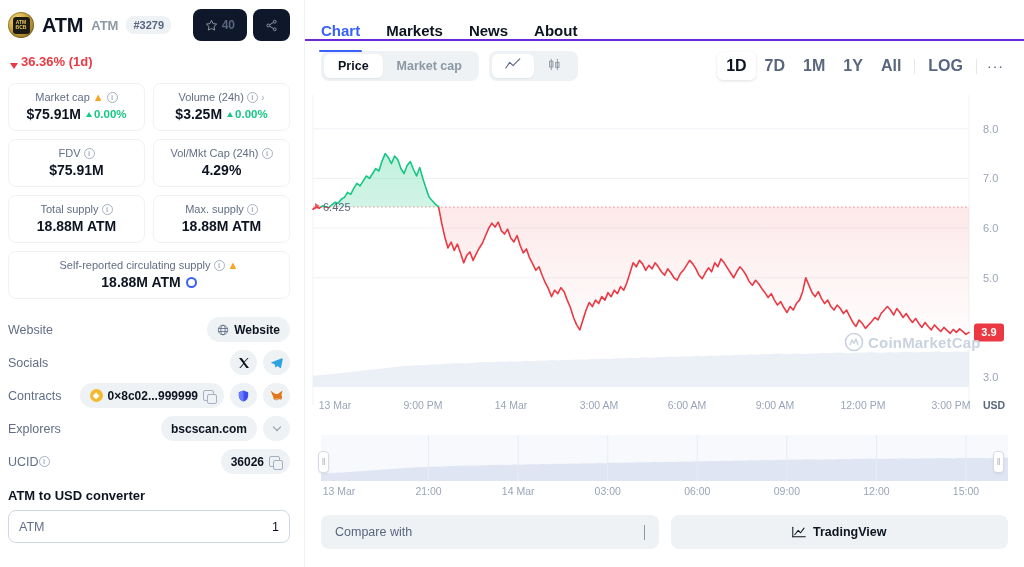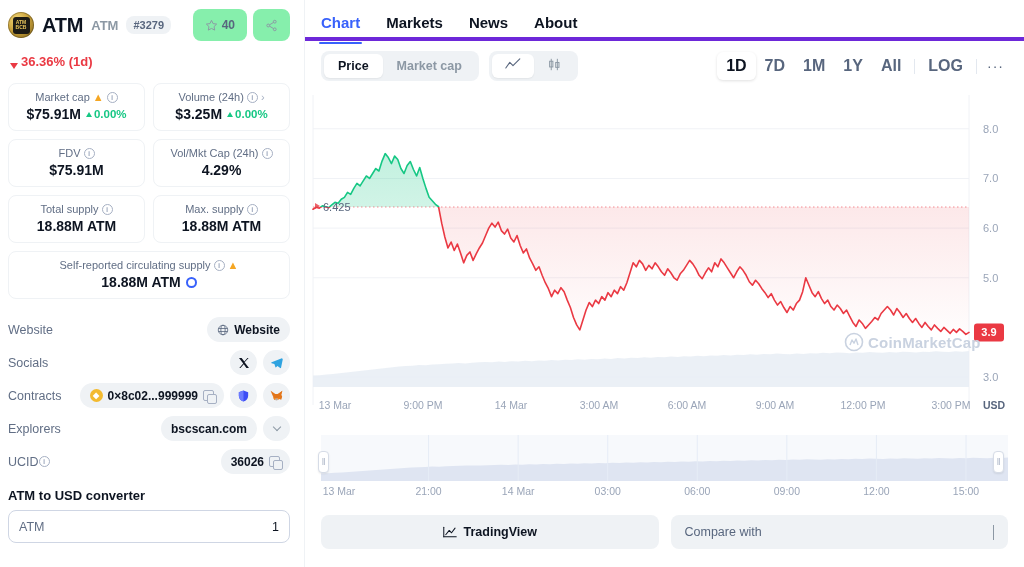--- a/index.html
+++ b/index.html
@@ -33,21 +33,21 @@
     font-size:5px; line-height:5px; color:#e8c55c; font-weight:700;
   }
   .coin-name { font-size: 20px; font-weight: 700; letter-spacing: -.2px; }
   .coin-ticker { font-size: 13px; color: #8c98a4; font-weight: 600; }
   .rank-badge {
     background: #eff2f5; color: #58667e; font-size: 11px; font-weight: 700;
     border-radius: 8px; padding: 3px 7px;
   }
   .head-actions { margin-left: auto; display: flex; gap: 6px; }
   .hbtn {
-    background: #86efac; border-radius: 8px; height: 32px;
+    background: #0f172a; border-radius: 8px; height: 32px;
     display: flex; align-items: center; gap: 4px; padding: 0 12px;
     font-size: 12px; color: #58667e; font-weight: 600; cursor: pointer;
   }
   .hbtn svg { display:block; }
 
   .price-row { display: flex; align-items: baseline; gap: 10px; margin: 12px 0 14px 2px; }
   .price { font-size: 34px; font-weight: 700; letter-spacing: -1px; }
   .chg { font-size: 13px; font-weight: 700; color: #ea3943; display:flex; align-items:flex-end; gap:3px;}
   .caret-dn { width:0;height:0;border-left:4px solid transparent;border-right:4px solid transparent;border-top:6px solid #ea3943; }
   .caret-up { width:0;height:0;border-left:3.5px solid transparent;border-right:3.5px solid transparent;border-bottom:5px solid #16c784; }
@@ -94,21 +94,21 @@
   .conv-title { font-size: 13px; font-weight: 700; margin: 10px 0 7px; }
   .conv-box {
     border: 1px solid #cfd6e4; border-radius: 8px; height: 33px;
     display: flex; align-items: center; padding: 0 10px;
   }
   .conv-cur { font-size: 12.5px; color: #616e85; }
   .conv-amt { margin-left: auto; font-size: 12.5px; color: #0d1421; }
 
   
   .right { width: 719px; height: 567px; position: relative; }
-  .tabs { display: flex; gap: 26px; padding: 4px 16px; border-bottom: 4px solid #6d28d9; height: 41px; align-items: flex-start; }
+  .tabs { display: flex; gap: 26px; padding: 12px 16px; border-bottom: 2px solid #6d28d9; height: 41px; align-items: flex-start; }
   .tab {
     font-size: 15px; font-weight: 600; color: #0d1421; cursor: pointer;
     padding: 10px 0 12px; position: relative;
   }
   .tab.active { color: #3861fb; }
   .tab.active::after {
     content: ""; position: absolute; left: -2px; right: -2px; bottom: -1px;
     height: 2px; background: #3861fb; border-radius: 2px;
   }
 
@@ -518,27 +518,27 @@
       </svg>
       <div class="nav-handle" style="left:-3px; top:31px;">
           <span>‖</span>
         </div>
       <div class="nav-handle" style="left:672px; top:31px;">
           <span>‖</span>
         </div>
     </div>
 
     <div class="botbar">
+      <div class="bot-btn">
+        <span>Compare with</span>
+        <span style="margin-left:auto;"><span class="chev"></span></span>
+      </div>
       <div class="bot-btn center">
         <svg width="14" height="12" viewBox="0 0 18 14">
           <path d="M1 13V1" stroke="#0d1421" stroke-width="1.3" stroke-linecap="round"></path>
           <path d="M1 13h16" stroke="#0d1421" stroke-width="1.3" stroke-linecap="round"></path>
           <path d="M3.5 10.5L8 5l3 3 4.5-6" fill="none" stroke="#0d1421" stroke-width="1.3" stroke-linecap="round" stroke-linejoin="round"></path>
         </svg>
         <span>TradingView</span>
       </div>
-      <div class="bot-btn">
-        <span>Compare with</span>
-        <span style="margin-left:auto;"><span class="chev"></span></span>
-      </div>
     </div>
   </div>
 </div>
 
 </body></html>

